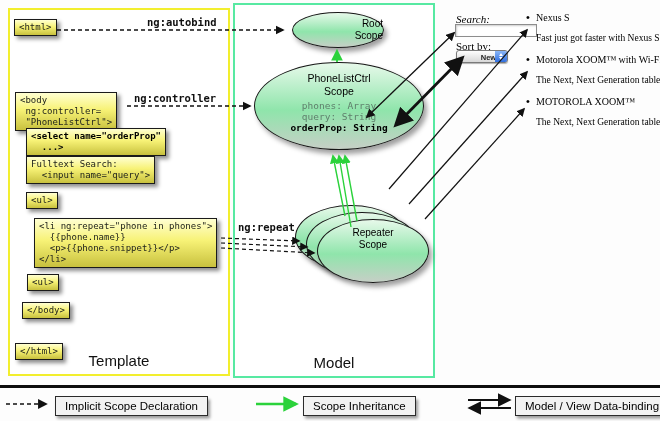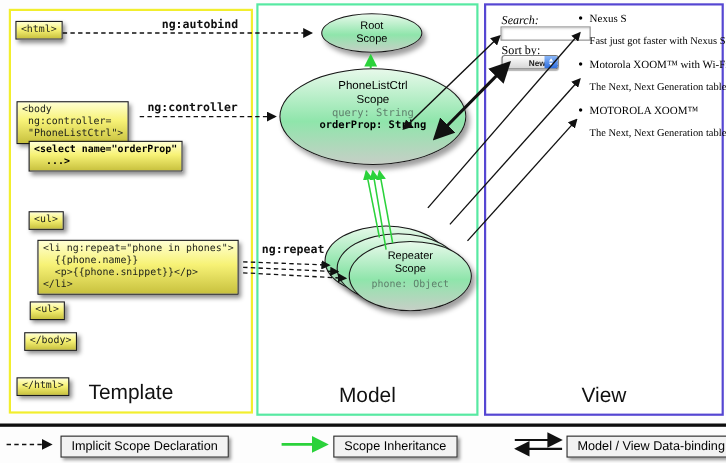--- a/index.html
+++ b/index.html
@@ -3,21 +3,21 @@
 <meta charset="utf-8">
 <style>
   html,body{margin:0;padding:0;background:#fff;}
   .stage{position:relative;width:660px;height:421px;background:#fdfdfd;overflow:hidden;
          font-family:"Liberation Sans",sans-serif;}
   .col{position:absolute;border-style:solid;border-width:2px;background:#fff;}
   .col-template{left:8px;top:8px;width:218px;height:364px;border-color:#f2ee2d;}
   .col-model{left:233px;top:3px;width:198px;height:371px;border-color:#57e9a2;}
   .col-view{left:440px;top:3px;width:214px;height:371px;border-color:#5546d2;}
   .col-label{position:absolute;bottom:5px;left:0;width:100%;text-align:center;
-             font-size:19px;color:#111;}
+             font-size:15px;color:#111;}
   .codebox{position:absolute;z-index:4;
            background:linear-gradient(180deg,#ffffd2 0%,#f7f276 45%,#c8c13e 100%);
            border:1.5px solid #1b1b1b;box-shadow:2.5px 3px 4px rgba(0,0,0,.45);
            font:9px/11px "DejaVu Sans Mono",monospace;color:#20231c;
            padding:2px 4px;white-space:pre;}
   .codebox.bold{font-weight:bold;color:#000;}
   .conn-label{position:absolute;z-index:5;font:bold 10.5px/12px "DejaVu Sans Mono",monospace;color:#101010;}
   .ellipse{position:absolute;z-index:2;border:1.8px solid #171717;border-radius:50%;
            background:linear-gradient(180deg,#e7f9ea 0%,#8fe5ab 55%,#c6cfc6 100%);
            box-shadow:3px 4px 5px rgba(0,0,0,.38);text-align:center;box-sizing:border-box;}
@@ -54,42 +54,39 @@
 <body>
 
 <div class="stage">
 
   <div class="col col-template">
     <div class="col-label">Template</div>
   </div>
   <div class="col col-model">
     <div class="col-label">Model</div>
   </div>
-  <div class="col col-view">
-    <div class="col-label">View</div>
-  </div>
 
-  <div class="ellipse" style="left:292px;top:12px;width:92px;height:36px;padding-top:5px;">
+  <div class="ellipse" style="left:292px;top:12px;width:92px;height:36px;padding-top:5px;text-align:right;">
     <div class="etitle" style="font-size:10px;line-height:11.5px;">Root
 Scope</div>
   </div>
 
   <div class="ellipse" style="left:254px;top:62px;width:170px;height:88px;padding-top:9px;">
     <div class="etitle">PhoneListCtrl
 Scope</div>
+    <div class="eprop" style="margin-top:3px;">phones: Array</div>
     <div class="eprop">query: String</div>
     <div class="eprop bold">orderProp: String</div>
   </div>
 
   <div class="ellipse" style="left:295px;top:205px;width:112px;height:64px;"></div>
   <div class="ellipse" style="left:306px;top:212px;width:112px;height:64px;"></div>
   <div class="ellipse" style="left:317px;top:219px;width:112px;height:64px;padding-top:7px;">
     <div class="etitle" style="font-size:10px;line-height:12px;">Repeater
 Scope</div>
-    <div class="eprop" style="margin-top:3px;font-size:9px;">phone: Object</div>
   </div>
 
   <svg class="arrows" width="660" height="421" viewBox="0 0 660 421">
     <defs>
       <marker id="mB" viewBox="0 0 8 8" refX="6.5" refY="4" markerWidth="7" markerHeight="7" orient="auto-start-reverse">
           <path d="M0,0 L8,4 L0,8 z" fill="#111"></path>
         </marker>
       <marker id="mG" viewBox="0 0 8 8" refX="6.5" refY="4" markerWidth="6.5" markerHeight="6.5" orient="auto-start-reverse">
           <path d="M0,0 L8,4 L0,8 z" fill="#2bd23b"></path>
         </marker>
@@ -121,20 +118,22 @@
   <div class="conn-label" style="left:147px;top:16px;">ng:autobind</div>
   <div class="conn-label" style="left:134px;top:92px;">ng:controller</div>
   <div class="conn-label" style="left:238px;top:221px;">ng:repeat</div>
 
   <div class="codebox" style="left:14px;top:19px;">&lt;html&gt;</div>
   <div class="codebox" style="left:15px;top:92px;">&lt;body
  ng:controller=
  "PhoneListCtrl"&gt;</div>
   <div class="codebox bold" style="left:26px;top:128px;">&lt;select name="orderProp"
   ...&gt;</div>
+  <div class="codebox" style="left:26px;top:156px;">Fulltext Search:
+  &lt;input name="query"&gt;</div>
   <div class="codebox" style="left:26px;top:192px;">&lt;ul&gt;</div>
   <div class="codebox" style="left:34px;top:218px;">&lt;li ng:repeat="phone in phones"&gt;
   {{phone.name}}
   &lt;p&gt;{{phone.snippet}}&lt;/p&gt;
 &lt;/li&gt;</div>
   <div class="codebox" style="left:27px;top:274px;">&lt;ul&gt;</div>
   <div class="codebox" style="left:22px;top:302px;">&lt;/body&gt;</div>
   <div class="codebox" style="left:15px;top:343px;">&lt;/html&gt;</div>
 
   <div class="view-label" style="left:456px;top:13px;font-style:italic;">Search:</div>

